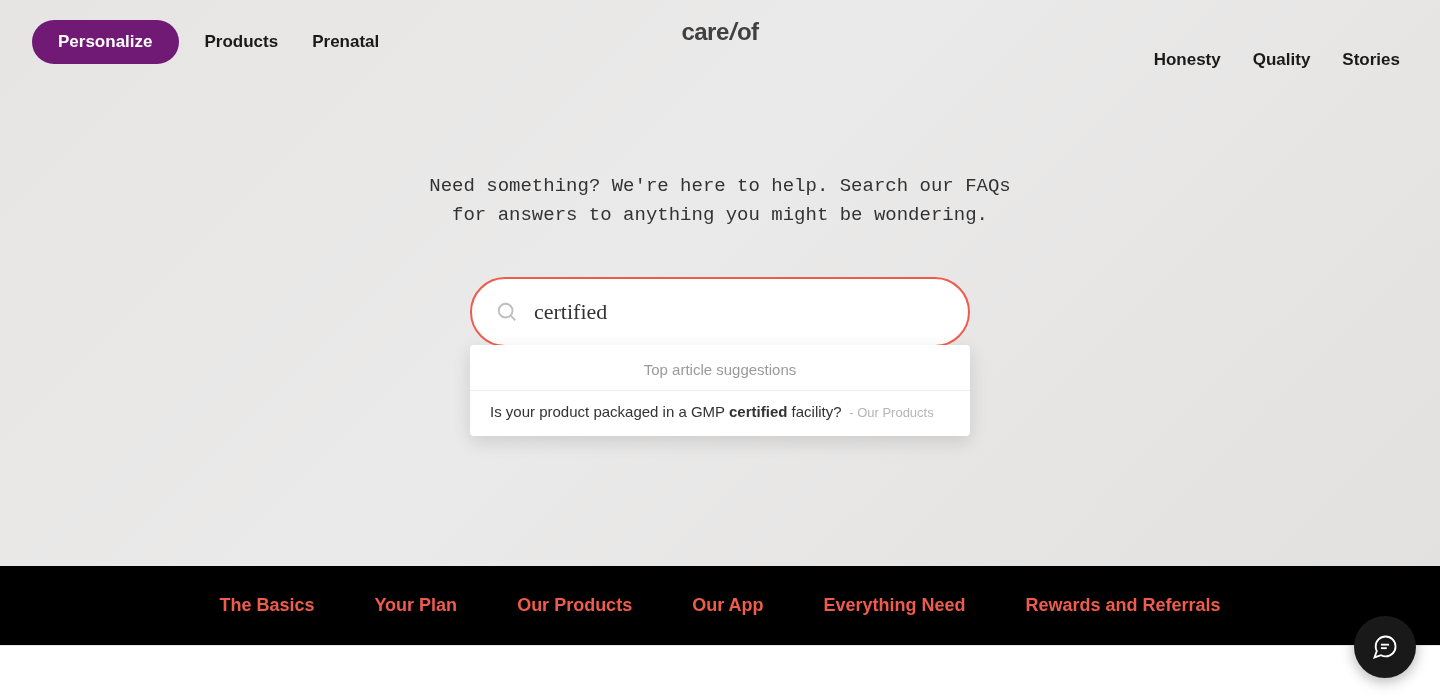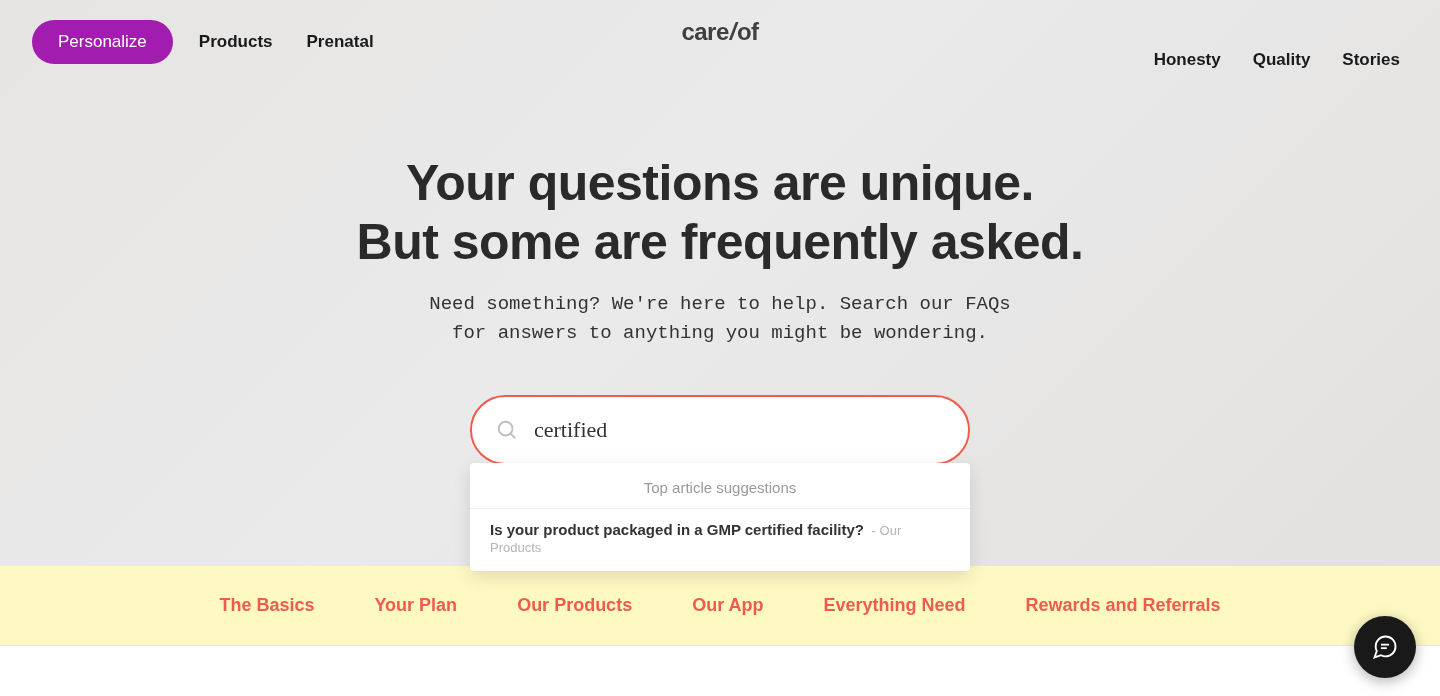--- a/index.html
+++ b/index.html
@@ -32,27 +32,27 @@
       justify-content: space-between;
       padding: 15px 32px 0 32px;
       height: 68px;
     }
     .nav-left {
       display: flex;
       align-items: center;
       gap: 18px;
     }
     .pill-button {
-      background: #a21caf;
+      background: #701a75;
       color: #fff;
       border: none;
       border-radius: 999px;
       padding: 12px 26px;
       font-size: 17px;
-      font-weight: 400;
+      font-weight: 700;
       cursor: pointer;
     }
     .nav-link {
       font-size: 17px;
       font-weight: 600;
       color: #1a1a1a;
       cursor: pointer;
       padding: 8px 8px;
     }
     .logo {
@@ -151,38 +151,38 @@
     }
     .suggestion-item {
       padding: 12px 20px 16px 20px;
       border-top: 1px solid #eee;
       font-size: 15px;
       color: #333;
       cursor: pointer;
       text-align: left;
     }
     .sg-pre, .sg-post {
-      font-weight: 700;
+      font-weight: 400;
     }
     .sg-match {
       font-weight: 700;
     }
     .sg-tag {
       color: #b5b5b5;
       font-weight: 400;
       font-size: 13px;
       margin-left: 4px;
     }
     .categories-bar {
       position: absolute;
       left: 0;
       right: 0;
       top: 566px;
       height: 80px;
-      background: #fef9c3;
+      background: #000000;
       border-bottom: 1px solid #e7e7e7;
       display: flex;
       align-items: center;
       justify-content: center;
       gap: 60px;
       z-index: 3;
     }
     .cat-link {
       color: #ef5b4c;
       font-size: 18px;
@@ -248,24 +248,20 @@
   </div>
 
   <div class="nav-right">
     <span class="nav-link">Honesty</span>
     <span class="nav-link">Quality</span>
     <span class="nav-link">Stories</span>
   </div>
 </header>
 
 <section class="hero">
-  <h1 class="hero-title">
-    <span>Your questions are unique.</span><br>
-    <span>But some are frequently asked.</span>
-  </h1>
   <p class="hero-sub">
     <span>Need something? We're here to help. Search our FAQs</span><br>
     <span>for answers to anything you might be wondering.</span>
   </p>
 
   <div class="search-wrap">
     <div class="search-box">
       <svg class="search-icon" viewBox="0 0 24 24">
         <circle cx="10.5" cy="10.5" r="7.5"></circle>
         <line x1="21" y1="21" x2="16" y2="16"></line>

